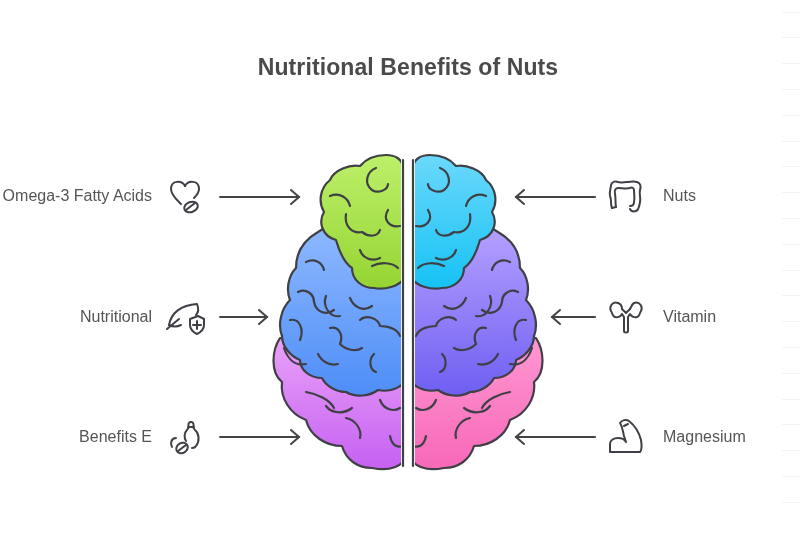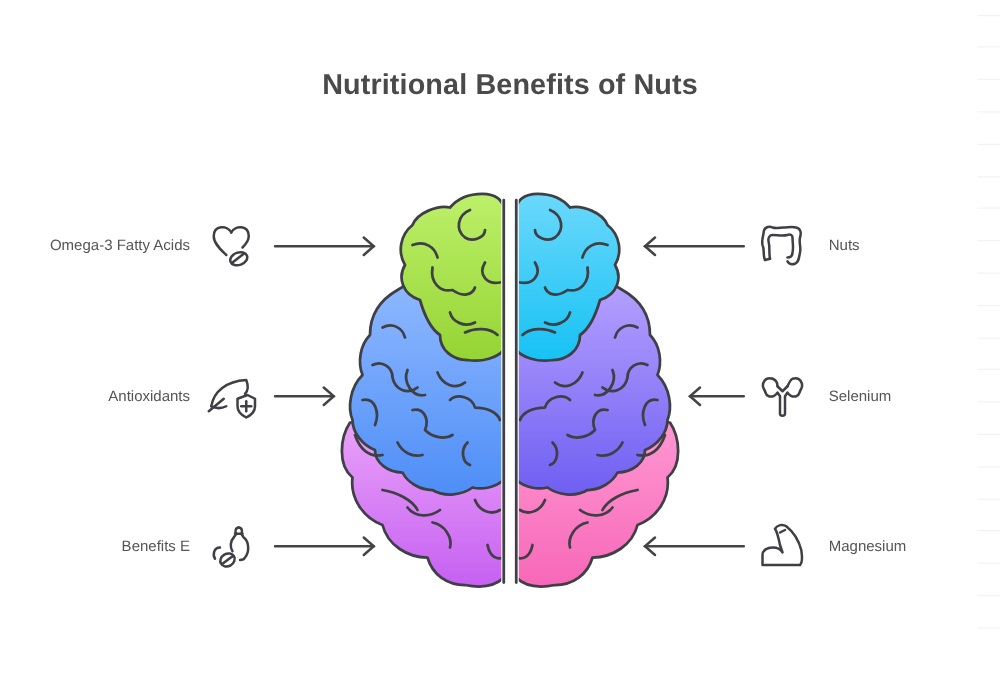--- a/index.html
+++ b/index.html
@@ -1,20 +1,20 @@
 <!DOCTYPE html>
 <html><head>
 <meta charset="utf-8">
 <style>
   html, body { margin: 0; padding: 0; background: #ffffff; }
   body { width: 800px; height: 540px; position: relative; overflow: hidden;
          font-family: "Liberation Sans", "DejaVu Sans", sans-serif; }
   .title { position: absolute; top: 54px; left: 0; width: 816px; text-align: center;
            font-size: 23px; font-weight: bold; color: #4a4a4a; letter-spacing: 0.1px; }
-  .label { position: absolute; font-size: 12px; color: #555555; white-space: nowrap; line-height: 20px; }
+  .label { position: absolute; font-size: 16px; color: #555555; white-space: nowrap; line-height: 20px; }
   .label.left { text-align: right; }
   .icon { position: absolute; width: 44px; height: 44px; }
   .arrow { position: absolute; height: 20px; }
   .brain { position: absolute; left: 266px; top: 148px; width: 280px; height: 330px; }
   .edge-lines { position: absolute; right: 0; top: 0; width: 18px; height: 540px; }
   .edge-lines div { position: absolute; right: 0; width: 18px; height: 1px; background: #f3f3f3; }
 </style>
 </head>
 <body>
 
@@ -29,21 +29,21 @@
     <line x1="23" y1="36" x2="32" y2="29"></line>
   </g>
 </svg>
 <svg class="arrow" style="left:219px; top:187px; width:82px;" viewBox="0 0 82 20">
   <g fill="none" stroke="#444" stroke-width="2" stroke-linecap="round">
       <line x1="1" y1="10" x2="80" y2="10"></line>
       <polyline points="72,3 80,10 72,17"></polyline>
     </g>
 </svg>
 
-<div class="label left" style="right:648px; top:307px;">Antioxidants</div>
+<div class="label left" style="right:648px; top:307px;">Nutritional</div>
 <svg class="icon" style="left:163px; top:295px;" viewBox="0 0 44 44">
   <g fill="none" stroke="#3f3f46" stroke-width="2" stroke-linecap="round" stroke-linejoin="round">
     <path d="M6 30 C8 18 18 10 34 9 C36 14 35 18 33 20"></path>
     <path d="M6 30 C10 32 14 32 18 30"></path>
     <path d="M4 34 L16 24"></path>
     <path d="M27 24 L35 21 L41 24 L41 30 C41 35 36 38 34 39 C32 38 27 35 27 30 Z"></path>
     <line x1="34" y1="26" x2="34" y2="34"></line>
       <line x1="30" y1="30" x2="38" y2="30"></line>
   </g>
 </svg>
@@ -93,21 +93,21 @@
       <polyline points="10,3 2,10 10,17"></polyline>
     </g>
 </svg>
 <svg class="icon" style="left:604px; top:295px;" viewBox="0 0 44 44">
   <g fill="none" stroke="#3f3f46" stroke-width="2" stroke-linecap="round" stroke-linejoin="round">
     <path d="M14 8 C8 6 5 12 7 16 C9 19 8 21 11 22 C14 23 17 21 18 19 L20 22 L20 36 C20 38 24 38 24 36 L24 22 L26 19 C27 21 30 23 33 22 C36 21 35 19 37 16 C39 12 36 6 30 8 C28 9 27 12 26 14"></path>
     <path d="M14 8 C17 9 18 12 18 14"></path>
     <path d="M18 14 L22 18 L26 14"></path>
   </g>
 </svg>
-<div class="label" style="left:663px; top:307px;">Selenium</div>
+<div class="label" style="left:663px; top:307px;">Vitamin</div>
 
 <svg class="arrow" style="left:514px; top:427px; width:82px;" viewBox="0 0 82 20">
   <g fill="none" stroke="#444" stroke-width="2" stroke-linecap="round">
       <line x1="2" y1="10" x2="81" y2="10"></line>
       <polyline points="10,3 2,10 10,17"></polyline>
     </g>
 </svg>
 <svg class="icon" style="left:604px; top:414px;" viewBox="0 0 44 44">
   <g fill="none" stroke="#3f3f46" stroke-width="2" stroke-linecap="round" stroke-linejoin="round">
     <path d="M6 38 L6 30 C6 26 10 24 14 24 C18 24 21 26 22 28 L20 22 C19 17 18 12 16 9 C18 6 22 5 25 7 C30 11 35 18 37 26 C38 32 38 36 36 38 Z"></path>

